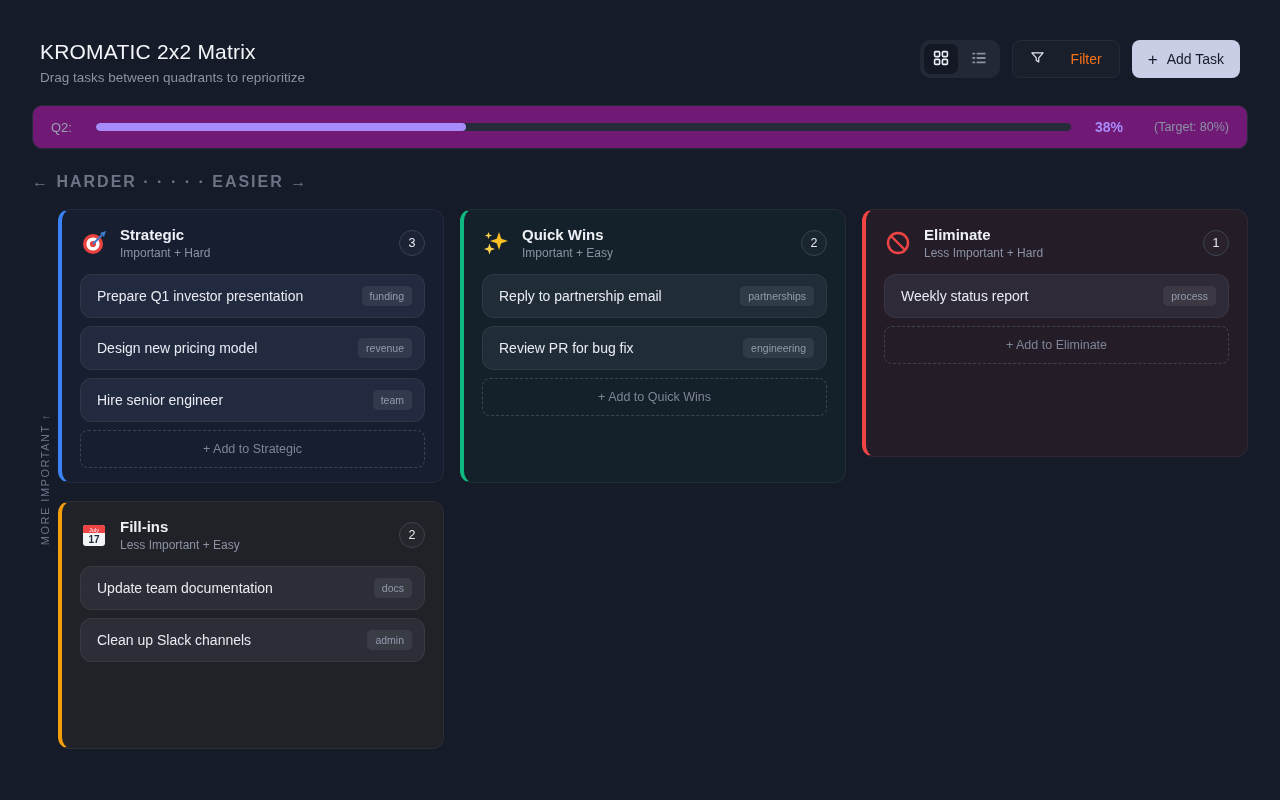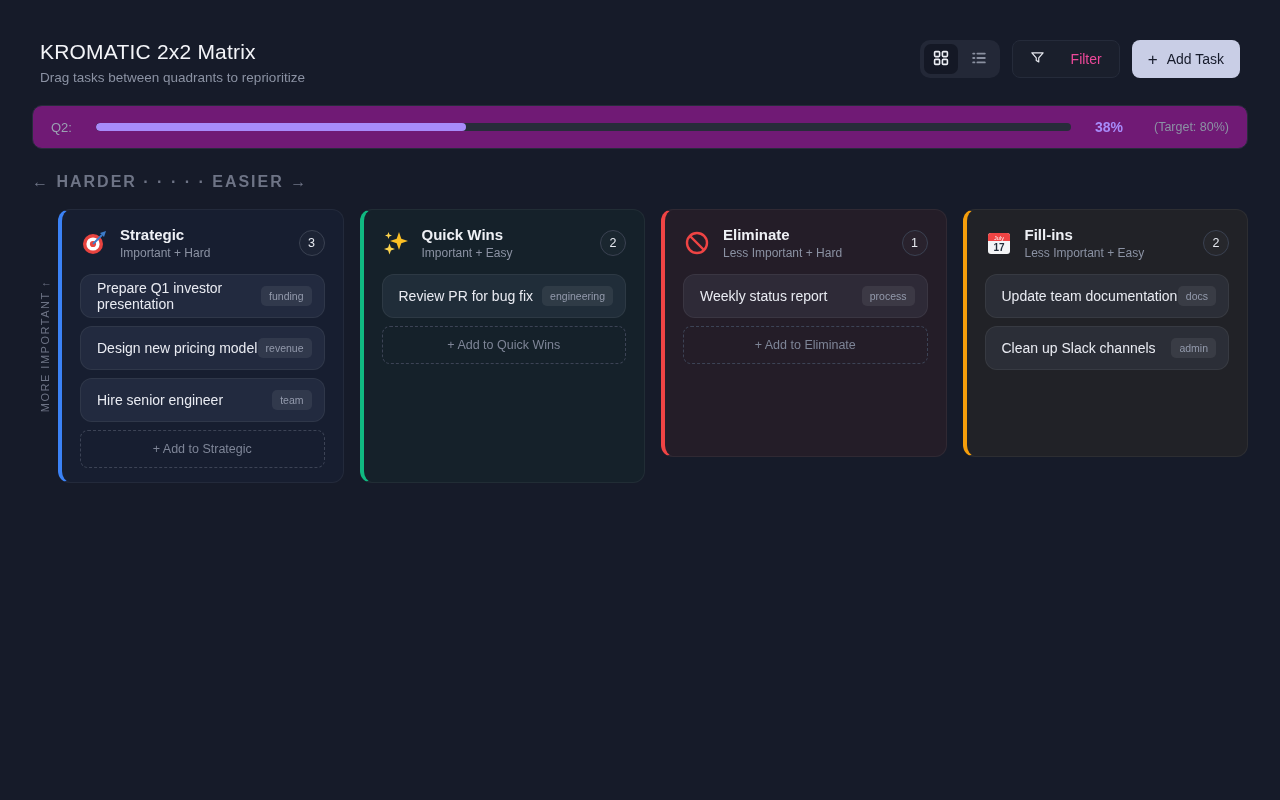--- a/index.html
+++ b/index.html
@@ -17,21 +17,21 @@
   .header .subtitle { margin-top:6px; font-size:13.5px; color:#8b92a3; }
   .h-right { display:flex; align-items:center; gap:12px; }
 
   .view-toggle { display:flex; gap:4px; background:#232837; border-radius:10px; padding:4px; }
   .vt-btn { width:34px; height:30px; display:flex; align-items:center; justify-content:center;
             background:transparent; border:none; border-radius:7px; cursor:pointer; color:#8a90a0; }
   .vt-btn.active { background:#141825; color:#eceef4; }
 
   .filter-btn { height:38px; display:flex; align-items:center; gap:26px; padding:0 17px;
                 background:#1a1f2c; border:1px solid #252b3a; border-radius:8px;
-                color:#ec4899; font-size:14px; cursor:pointer; font-family:inherit; }
+                color:#f97316; font-size:14px; cursor:pointer; font-family:inherit; }
 
   .add-task-btn { height:38px; display:flex; align-items:center; gap:9px; padding:0 16px;
                   border:none; border-radius:8px; color:#161b2b; font-size:14px; font-weight:500;
                   cursor:pointer; font-family:inherit; }
   .add-task-btn .plus { font-size:17px; font-weight:400; line-height:1; }
 
   
   .progress-card { margin-top:20px; height:44px; background:#701a75; border:1px solid #262c3b;
                    border-radius:10px; display:flex; align-items:center; gap:24px; padding:0 18px; }
   .p-label { font-size:13px; color:#9aa1b2; }
@@ -43,21 +43,21 @@
   
   .axis-h { text-align:left; margin:24px 0 18px 0; font-size:16px; letter-spacing:2px;
             color:#6e7486;font-weight:bold; }
 
   .matrix-wrap { display:flex; position:relative; }
   .axis-v { width:26px; display:flex; align-items:center; justify-content:center; }
   .axis-v span { writing-mode:vertical-rl; transform:rotate(180deg); font-size:11px;
                  letter-spacing:1.5px; color:#6e7486; white-space:nowrap; }
 
   
-  .grid { flex:1; display:grid; grid-template-columns:1fr 1fr 1fr 1fr; gap:18px 16px; }
+  .grid { flex:1; display:grid; grid-template-columns:1fr 1fr 1fr; gap:18px 16px; }
   .quadrant { border:1px solid rgba(255,255,255,.055); border-left:4px solid #888;
               border-radius:12px; padding:16px 18px; overflow:hidden; }
   .row-top { height:274px; }
   .row-bottom { height:248px; }
 
   .q-head { display:flex; align-items:center; gap:12px; margin-bottom:14px; }
   .q-icon { width:28px; height:28px; display:flex; align-items:center; justify-content:center; }
   .q-title { font-size:15px; font-weight:600; color:#eef0f5; }
   .q-sub { font-size:12px; color:#8b92a3; margin-top:3px; }
   .q-count { margin-left:auto; width:26px; height:26px; border-radius:50%;
@@ -184,20 +184,24 @@
             </svg>
           </span>
           <div class="q-titles">
             <div class="q-title">Quick Wins</div>
             <div class="q-sub">Important + Easy</div>
           </div>
           <div class="q-count">2</div>
         </div>
         <div class="q-tasks">
           <div class="task">
+            <span class="task-title">Reply to partnership email</span>
+            <span class="task-tag">partnerships</span>
+          </div>
+          <div class="task">
             <span class="task-title">Review PR for bug fix</span>
             <span class="task-tag">engineering</span>
           </div>
           <button class="add-btn">+ Add to Quick Wins</button>
         </div>
       </section>
 
       <section class="quadrant row-bottom" style="border-left-color: rgb(239, 68, 68); background-color: rgb(36, 29, 40);">
         <div class="q-head">
           <span class="q-icon">

